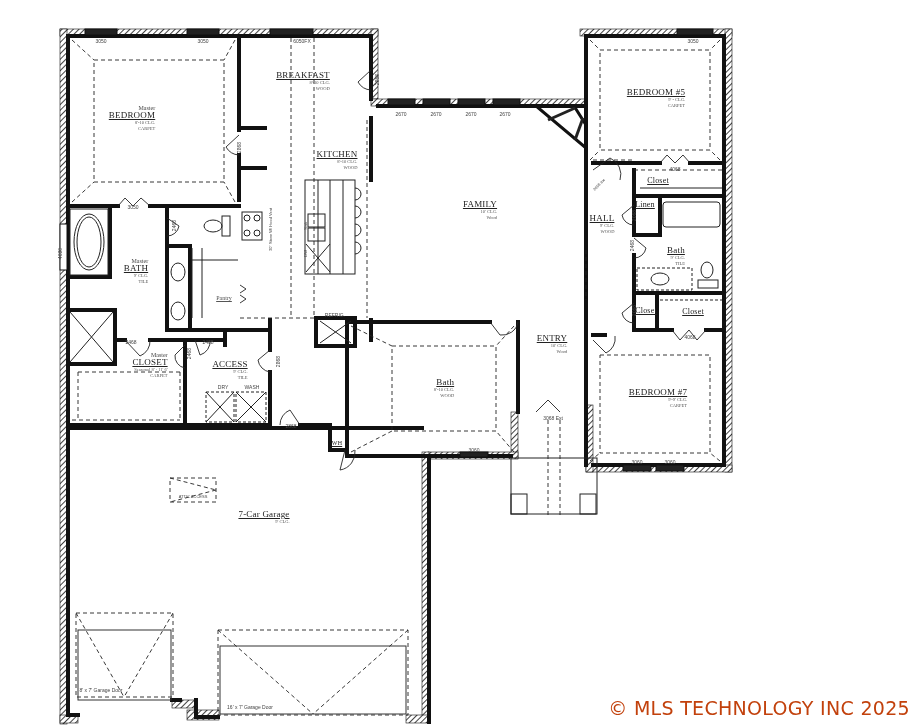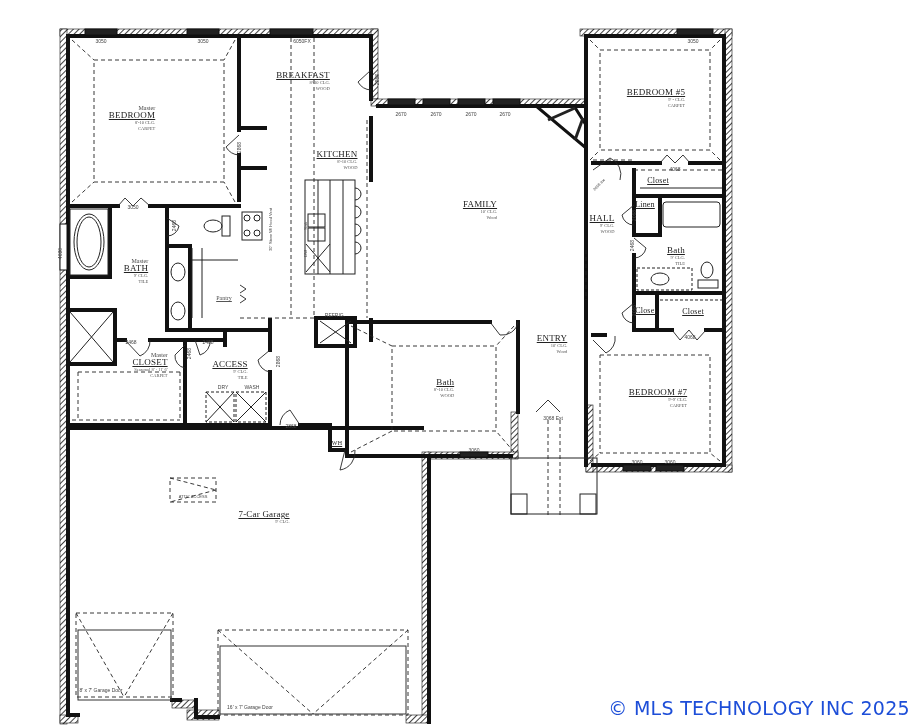--- a/index.html
+++ b/index.html
@@ -4,21 +4,21 @@
 <style>
   html, body { margin: 0; padding: 0; background: #ffffff; }
   body { width: 916px; height: 727px; position: relative; overflow: hidden; font-family: "Liberation Sans", sans-serif; }
   #plan { position: absolute; left: 0; top: 0; width: 916px; height: 727px; }
   .lbl { position: absolute; text-align: right; color: #222; line-height: 1; white-space: nowrap; transform: translateX(-50%); font-family: Liberation Serif, serif; }
   .lbl .pre { display: block; font-size: 6px; color: #444; }
   .lbl .name { display: block; font-size: 9px; text-decoration: underline; letter-spacing: 0.2px; }
   .lbl .sub { display: block; font-size: 4.5px; color: #555; margin-top: 1px; }
   .tiny { position: absolute; font-size: 5px; color: #444; white-space: nowrap; transform: translateX(-50%); }
   .vert { writing-mode: vertical-rl; transform: rotate(180deg); }
-  .copyright { position: absolute; right: 6px; bottom: 8px; font-size: 19px; color: #1d4ed8; letter-spacing: 0.3px; font-family: "DejaVu Sans", sans-serif; }
+  .copyright { position: absolute; right: 6px; bottom: 8px; font-size: 19px; color: #c2410c; letter-spacing: 0.3px; font-family: "DejaVu Sans", sans-serif; }
 </style>
 </head>
 <body>
 
 <svg id="plan" width="916" height="727" viewBox="0 0 916 727" xmlns="http://www.w3.org/2000/svg">
   <defs>
     <pattern id="hatch" patternUnits="userSpaceOnUse" width="4" height="4" patternTransform="rotate(45)">
       <rect width="4" height="4" fill="#fff"></rect>
       <line x1="0" y1="0" x2="0" y2="4" stroke="#111" stroke-width="1.6"></line>
     </pattern>

